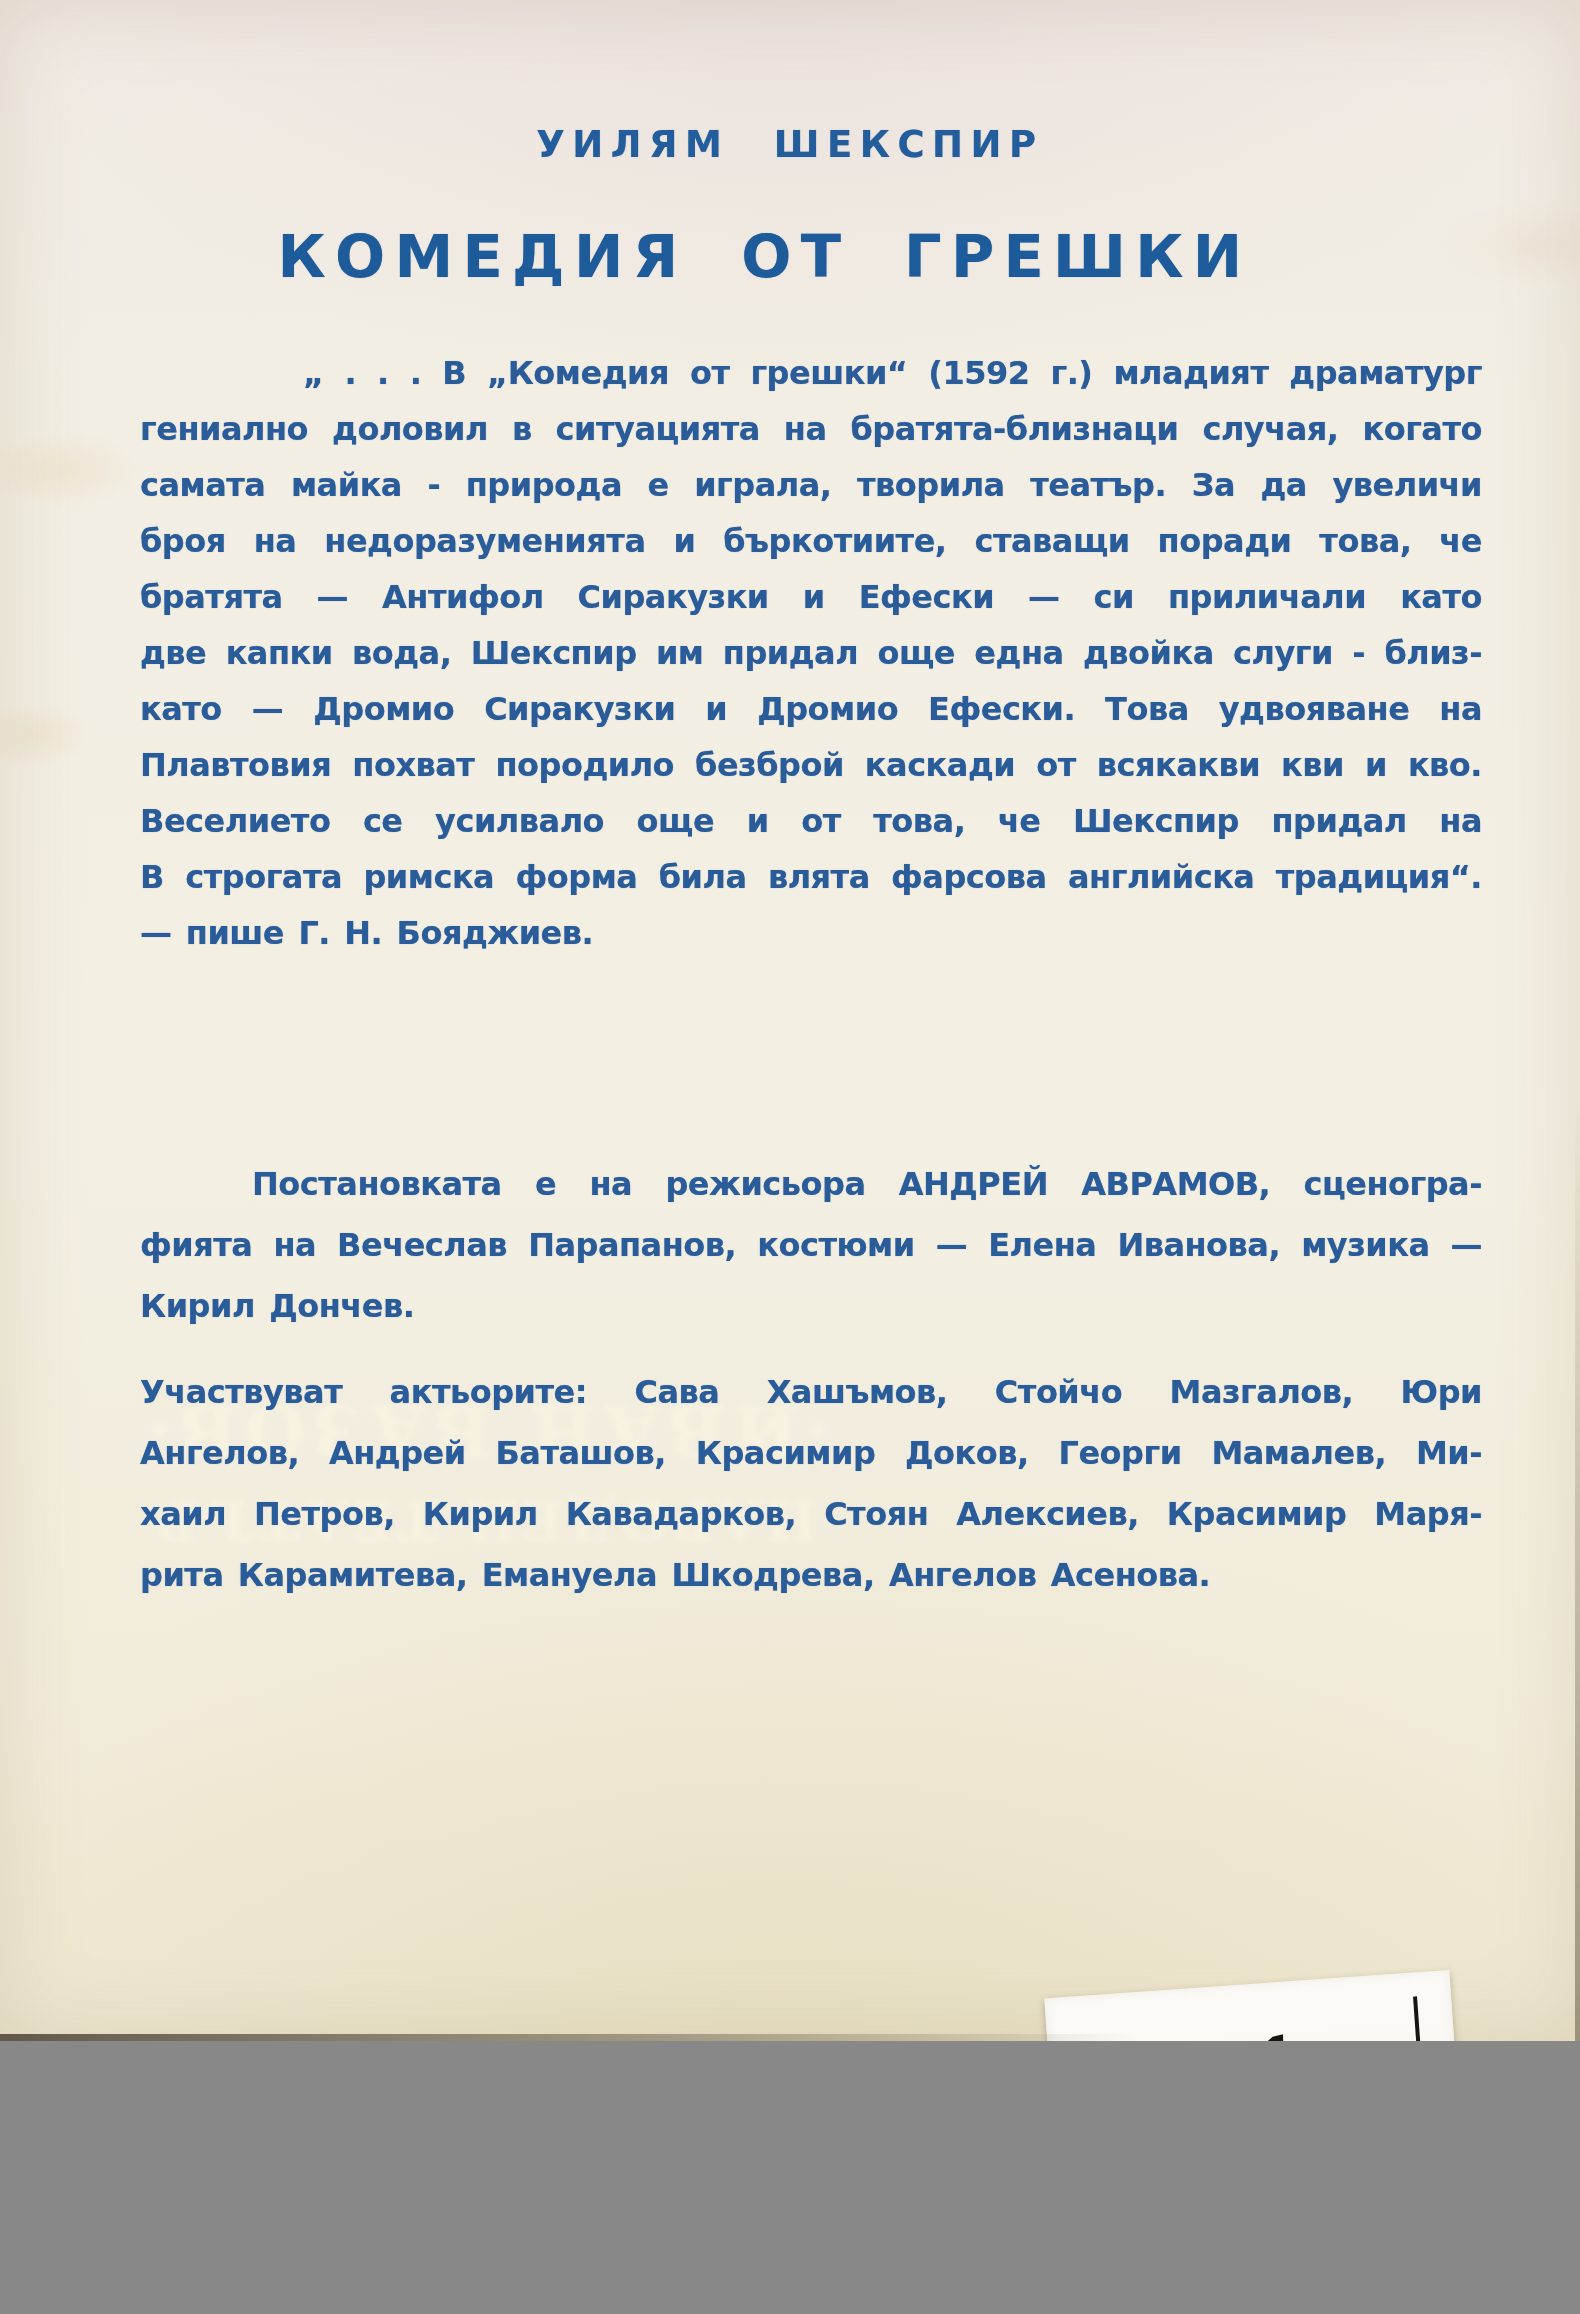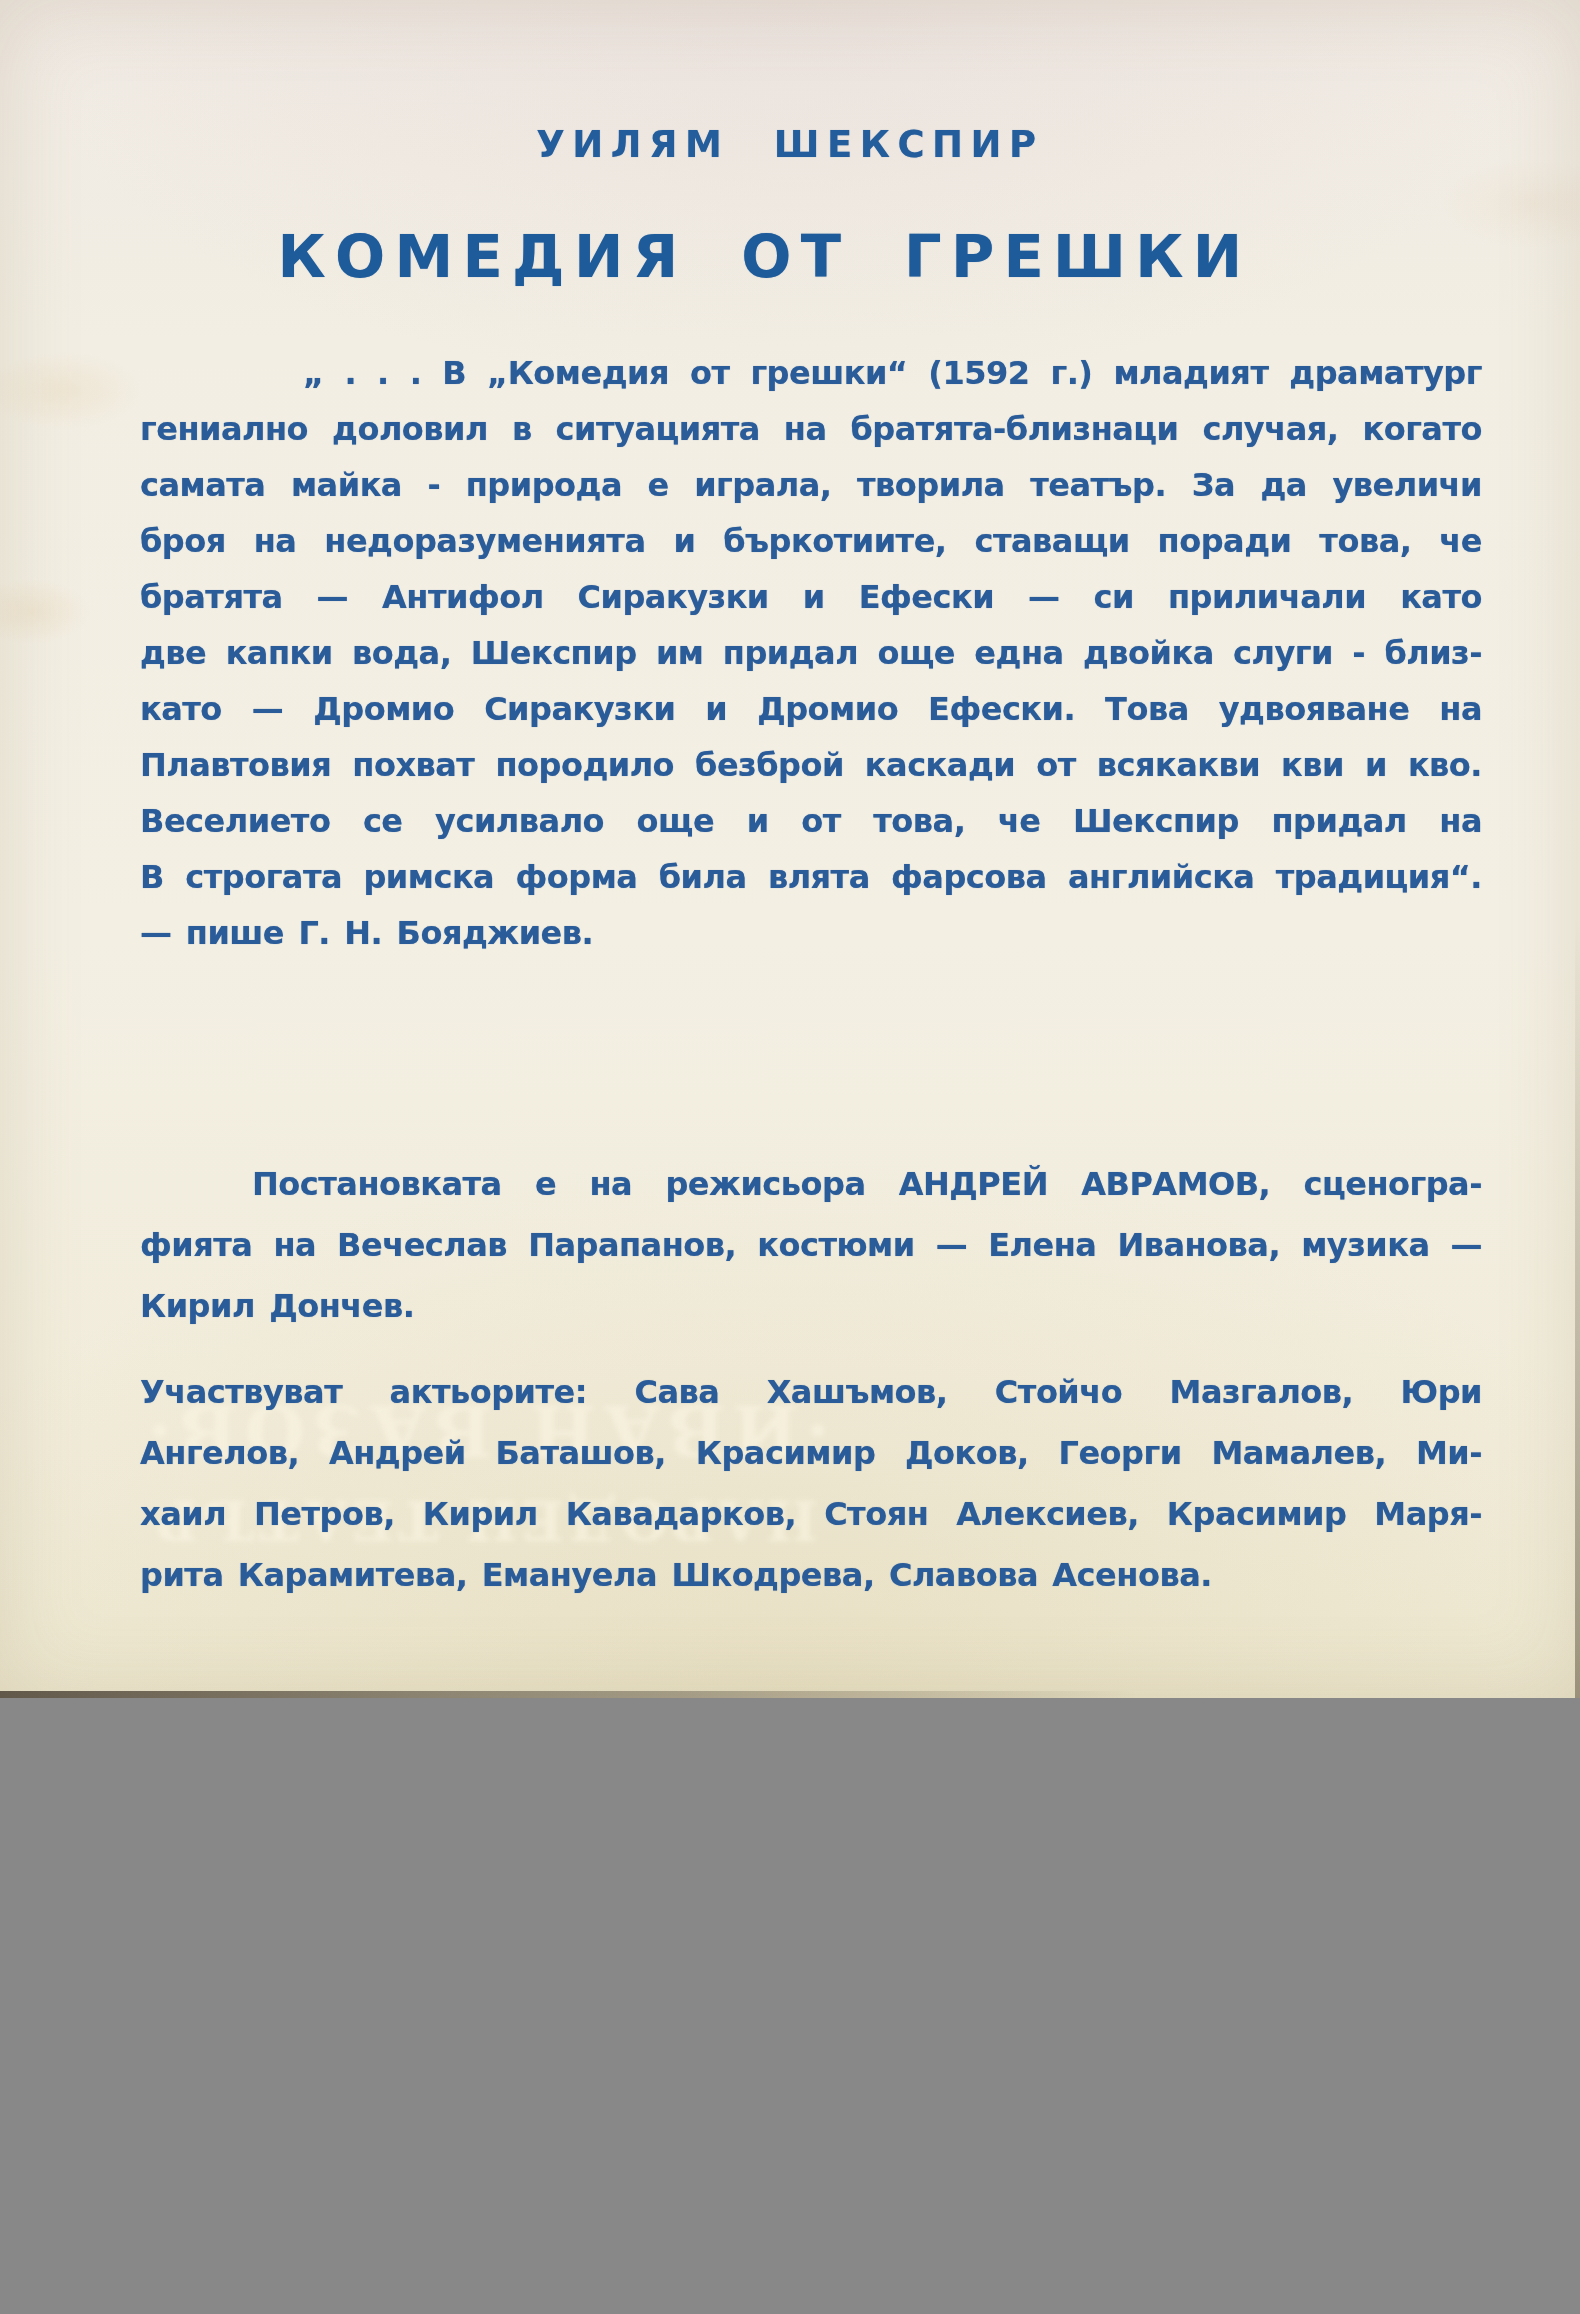--- a/index.html
+++ b/index.html
@@ -1,18 +1,18 @@
 <!DOCTYPE html>
 <html style="font-size:15px"><head>
 <meta charset="utf-8">
 <style>
   html,body{margin:0;padding:0;background:#888;}
   .page{
     position:relative;
-    width:1580px;height:1698px;
+    width:1580px;height:2041px;
     margin:0 auto;
     overflow:hidden;
     font-family:"DejaVu Sans",sans-serif;
     background:
       radial-gradient(ellipse 112px 56px at 4% 23%, rgba(205,150,70,0.10), rgba(205,150,70,0) 70%),
       radial-gradient(ellipse 84px 47px at 2% 36%, rgba(200,140,60,0.10), rgba(200,140,60,0) 70%),
       radial-gradient(ellipse 131px 65px at 97% 12%, rgba(190,150,90,0.08), rgba(190,150,90,0) 70%),
       radial-gradient(ellipse 1305px 653px at 50% 0%, rgba(215,195,200,0.20), rgba(215,195,200,0) 60%),
       radial-gradient(ellipse 1492px 839px at 50% 100%, rgba(190,165,95,0.14), rgba(190,165,95,0) 65%),
       linear-gradient(180deg,#f0eae4 0%, #f2eee3 20%, #f3efe3 55%, #f1ecda 85%, #eee9d3 100%);
@@ -119,21 +119,21 @@
   <div class="para para2" style="top:1161px;">
     <div class="line ink indent2">Постановката е на режисьора АНДРЕЙ АВРАМОВ, сценогра-</div>
     <div class="line ink">фията на Вечеслав Парапанов, костюми — Елена Иванова, музика —</div>
     <div class="line ink last">Кирил Дончев.</div>
   </div>
 
   <div class="para para3" style="top:1369px;">
     <div class="line ink">Участвуват актьорите: Сава Хашъмов, Стойчо Мазгалов, Юри</div>
     <div class="line ink">Ангелов, Андрей Баташов, Красимир Доков, Георги Мамалев, Ми-</div>
     <div class="line ink">хаил Петров, Кирил Кавадарков, Стоян Алексиев, Красимир Маря-</div>
-    <div class="line ink last">рита Карамитева, Емануела Шкодрева, Славова Асенова.</div>
+    <div class="line ink last">рита Карамитева, Емануела Шкодрева, Ангелов Асенова.</div>
   </div>
 
   <div class="sticker">
     <div class="code">
       <span class="printed">t_</span>
         <span class="hand">0841</span>
         <span class="printed suffix">_018768</span>
     </div>
     <div class="vline"></div>
     <div class="hline"></div>

